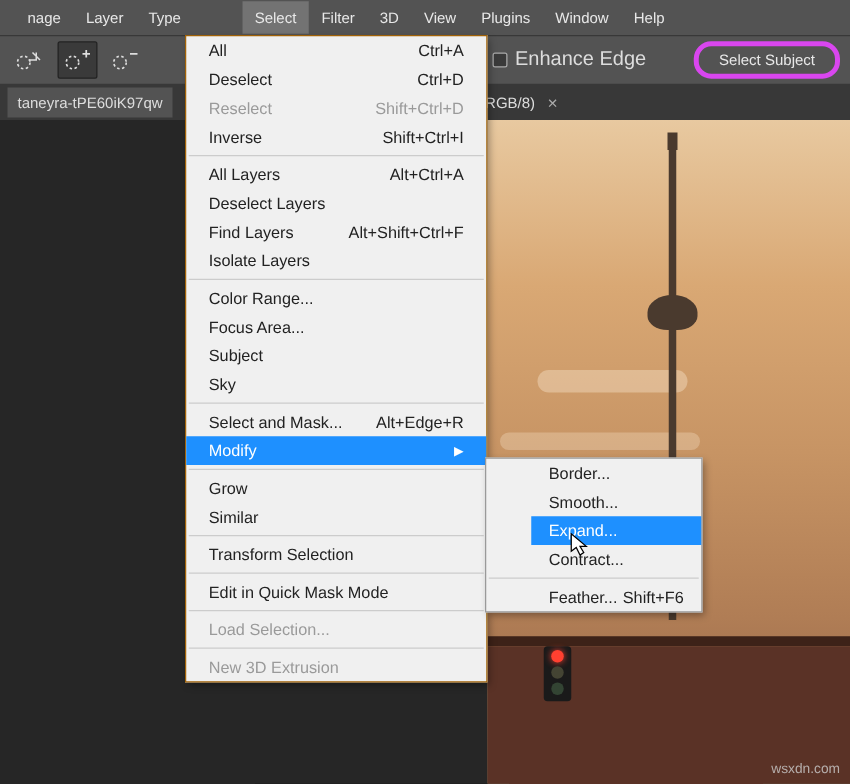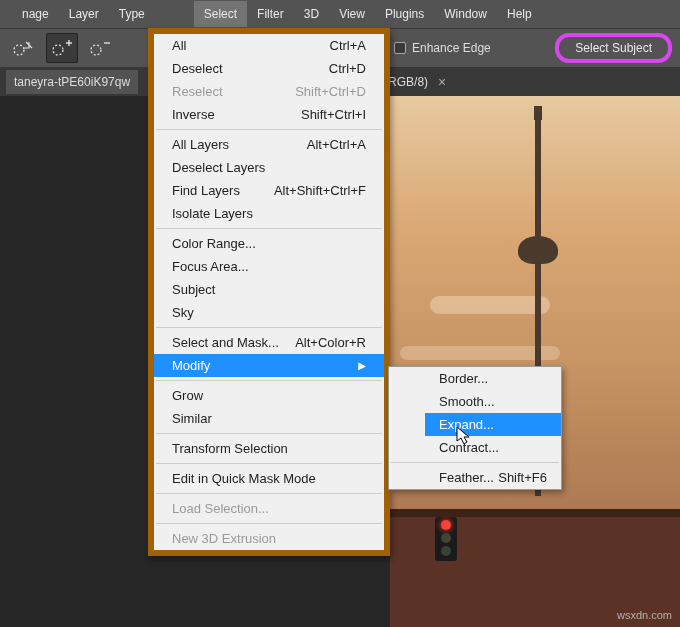--- a/index.html
+++ b/index.html
@@ -5,21 +5,21 @@
   * { box-sizing: border-box; margin: 0; padding: 0; font-family: "Segoe UI", Tahoma, sans-serif; }
   body { width: 680px; height: 627px; background: #1a1a1a; overflow: hidden; position: relative; }
   
   .menubar { height: 28px; background: #535353; display: flex; align-items: center; padding-left: 12px; color: #e8e8e8; font-size: 12px; }
   .menubar-item { padding: 6px 10px; cursor: default; }
   .menubar-item.active { background: #737373; margin-left: 39px; }
   
   .toolbar { height: 40px; background: #535353; border-top: 1px solid #383838; border-bottom: 1px solid #383838; display: flex; align-items: center; padding: 0 8px; gap: 6px; }
   .tool-icon { width: 32px; height: 30px; display: flex; align-items: center; justify-content: center; border-radius: 2px; }
   .tool-icon svg { stroke: #ddd; fill: none; }
-  .checkbox-group { display: flex; align-items: center; gap: 6px; color: #ddd; font-size: 12px; margin-left: 6px; }
+  .checkbox-group { display: flex; align-items: center; gap: 6px; color: #ddd; font-size: 16px; margin-left: 6px; }
   .checkbox-box { width: 12px; height: 12px; border: 1px solid #aaa; border-radius: 2px; background: #3a3a3a; }
   .subject-btn { margin-left: auto; padding: 4px 16px; border: 4px solid #d946ef; border-radius: 14px; background: #535353; color: #e8e8e8; font-size: 12px; }
   
   .tabbar { height: 28px; background: #383838; display: flex; align-items: center; padding: 0 6px; color: #ddd; font-size: 12px; }
   .doc-tab { padding: 5px 8px; background: #535353; display: flex; align-items: flex-start; gap: 6px; }
   .tab-close { color: #aaa; font-size: 14px; }
   
   .canvas-area { position: absolute; top: 96px; left: 0; right: 0; bottom: 0; background: #262626; }
   .photo { position: absolute; left: 390px; top: 0; width: 290px; height: 531px; background: linear-gradient(to bottom, #e8c9a0 0%, #d9a874 25%, #c79464 50%, #b07d55 75%, #8d5e44 100%); overflow: hidden; }
   .tower { position: absolute; left: 145px; top: 20px; width: 6px; height: 380px; background: #4a3a2e; }
@@ -28,21 +28,21 @@
   .cloud1 { position: absolute; left: 40px; top: 200px; width: 120px; height: 18px; background: rgba(255,240,220,0.35); border-radius: 10px; }
   .cloud2 { position: absolute; left: 10px; top: 250px; width: 160px; height: 14px; background: rgba(255,240,220,0.28); border-radius: 10px; }
   .building { position: absolute; left: 0; bottom: 0; width: 100%; height: 110px; background: #5a3226; }
   .roof { position: absolute; left: 0; bottom: 110px; width: 100%; height: 8px; background: #3d2218; }
   .traffic { position: absolute; left: 45px; bottom: 66px; width: 22px; height: 44px; background: #1a1a1a; border-radius: 3px; }
   .light { width: 10px; height: 10px; border-radius: 50%; margin: 3px auto; }
   .light.r { background: #ff4030; box-shadow: 0 0 6px #ff4030; }
   .light.y { background: #443; }
   .light.g { background: #343; }
   
-  .dropdown { position: absolute; left: 148px; top: 28px; width: 242px; background: #f0f0f0; border: 6px solid #a16207; box-shadow: 2px 3px 6px rgba(0,0,0,0.35); font-size: 13px; color: #222; }
+  .dropdown { position: absolute; left: 148px; top: 28px; width: 242px; background: #f0f0f0; border: 1px solid #a16207; box-shadow: 2px 3px 6px rgba(0,0,0,0.35); font-size: 13px; color: #222; }
   .menu-item { display: flex; padding: 4px 18px 4px 18px; justify-content: space-between; align-items: center; }
   .menu-item.disabled { color: #9a9a9a; }
   .menu-item.highlight { background: #1e90ff; color: #fff; }
   .menu-item .arrow { font-size: 10px; color: #333; }
   .menu-item.highlight .arrow { color: #fff; }
   .menu-sep { height: 1px; background: #ccc; margin: 3px 2px; }
   
   .submenu { position: absolute; left: 388px; top: 366px; width: 174px; background: #f0f0f0; border: 1px solid #999; box-shadow: 2px 3px 6px rgba(0,0,0,0.35); font-size: 13px; color: #222; }
   .submenu .menu-item { padding: 4px 14px 4px 14px; margin-left: 36px; }
   
@@ -166,21 +166,21 @@
       <span>Subject</span>
       <span></span>
     </div>
     <div class="menu-item">
       <span>Sky</span>
       <span></span>
     </div>
     <div class="menu-sep"></div>
     <div class="menu-item">
       <span>Select and Mask...</span>
-      <span>Alt+Color+R</span>
+      <span>Alt+Edge+R</span>
     </div>
     <div class="menu-item highlight">
       <span>Modify</span>
       <span class="arrow">▶</span>
     </div>
     <div class="menu-sep"></div>
     <div class="menu-item">
       <span>Grow</span>
       <span></span>
     </div>

